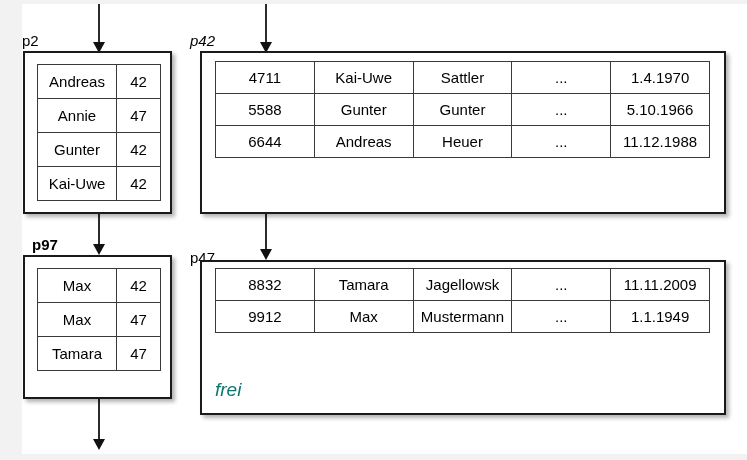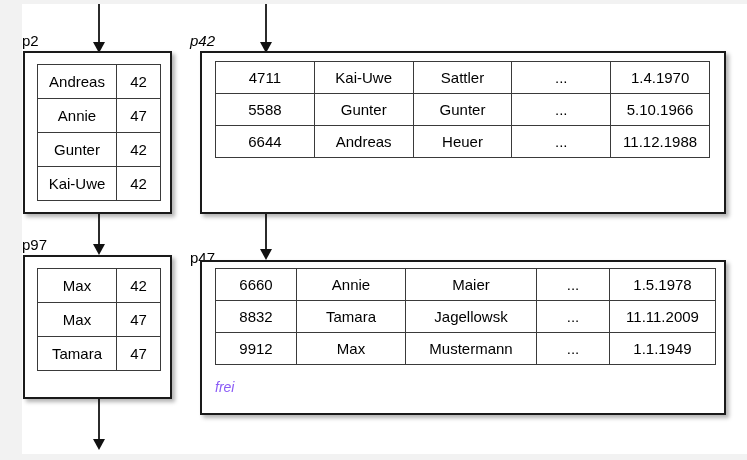--- a/index.html
+++ b/index.html
@@ -58,22 +58,22 @@
     height: 31px;
     line-height: 31px;
     white-space: nowrap;
     overflow: hidden;
   }
   .tbl.dir td { height: 33px; line-height: 33px; }
 
   .frei {
     position: absolute;
     font-style: italic;
-    font-size: 14px;
-    color: #8b5cf6;
+    font-size: 19px;
+    color: #0f766e;
     text-align: right;
   }
 
   
   .arrow { position: absolute; }
   .arrow .shaft {
     position: absolute;
     left: 0;
     top: 0;
     width: 2px;
@@ -169,21 +169,21 @@
       <tr>
         <td>6644</td>
         <td>Andreas</td>
         <td>Heuer</td>
         <td>...</td>
         <td>11.12.1988</td>
       </tr>
     </tbody>
   </table>
 
-  <div class="page-label" style="left:22px; top:237px;">p97</div>
+  <div class="page-label" style="left:32px; top:237px;font-weight:bold;">p97</div>
   <div class="page-frame" style="left:23px; top:255px; width:149px; height:144px;"></div>
 
   <table class="tbl dir" style="left:37px; top:268px; width:121px;">
     <tbody>
       <tr>
         <td style="width:78px;">Max</td>
         <td style="width:43px;">42</td>
       </tr>
       <tr>
         <td>Max</td>
@@ -194,27 +194,20 @@
         <td>47</td>
       </tr>
     </tbody>
   </table>
 
   <div class="page-label" style="left:190px; top:250px;">p47</div>
   <div class="page-frame" style="left:200px; top:260px; width:526px; height:155px;"></div>
 
   <table class="tbl" style="left:215px; top:268px; width:495px;">
     <tbody>
-      <tr>
-        <td style="width:80px;">6660</td>
-        <td style="width:108px;">Annie</td>
-        <td style="width:130px;">Maier</td>
-        <td style="width:72px;">...</td>
-        <td style="width:105px;">1.5.1978</td>
-      </tr>
       <tr>
         <td>8832</td>
         <td>Tamara</td>
         <td>Jagellowsk</td>
         <td>...</td>
         <td>11.11.2009</td>
       </tr>
       <tr>
         <td>9912</td>
         <td>Max</td>

